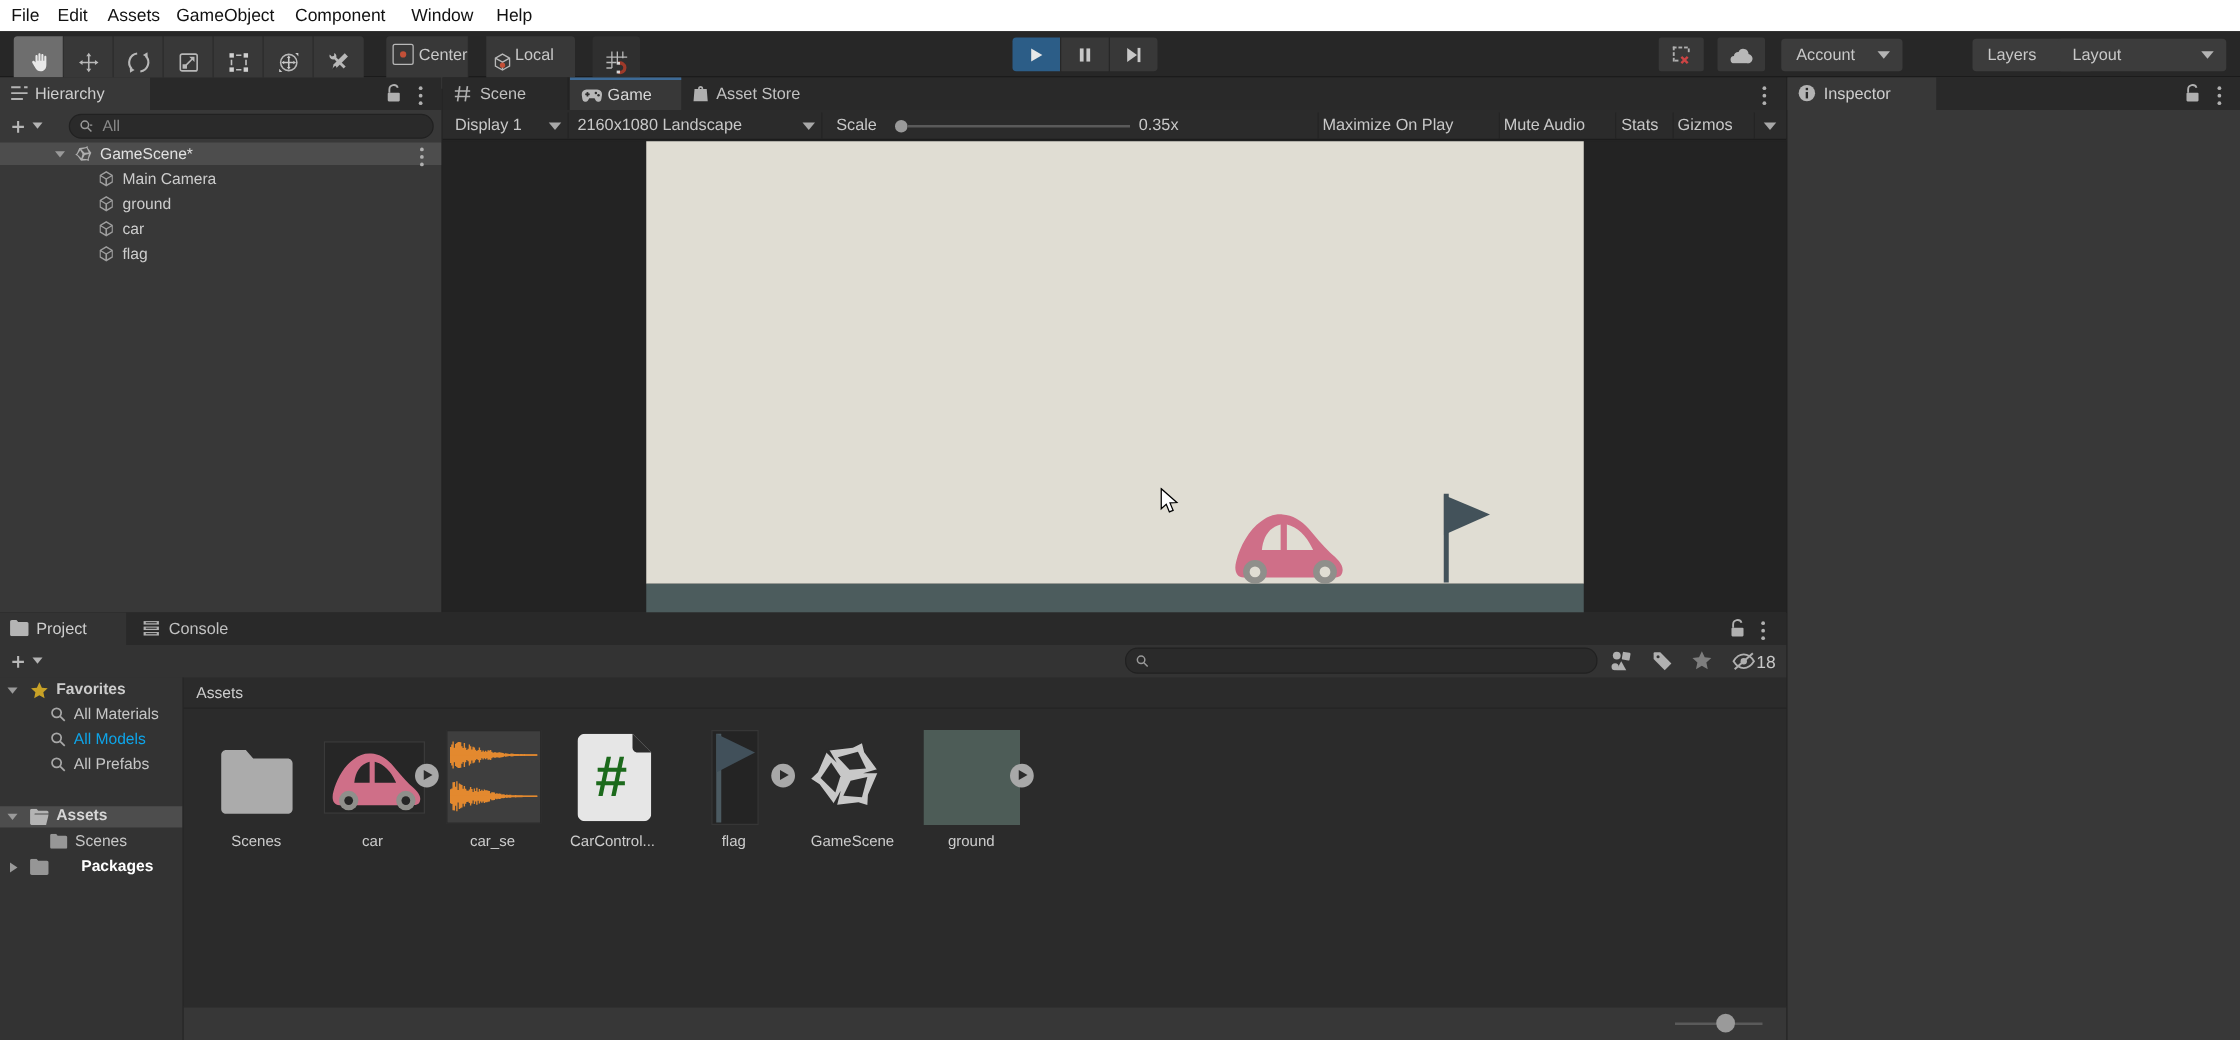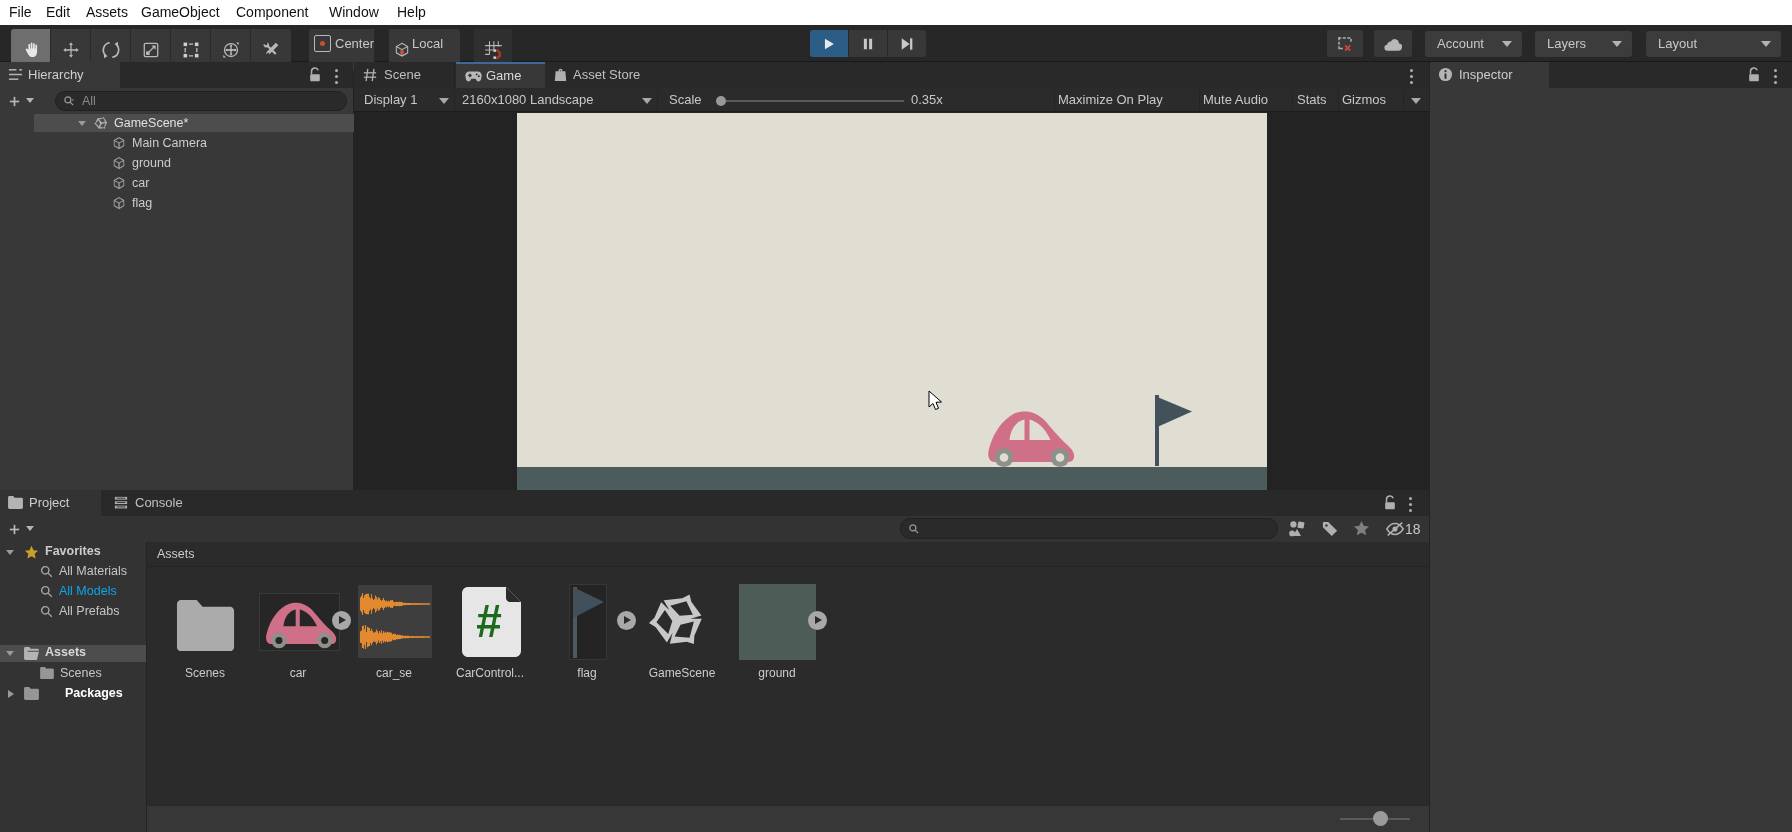--- a/index.html
+++ b/index.html
@@ -19,21 +19,21 @@
   .tgrp { border-radius:0; border-right:1px solid #2a2a2a; }
   .tbtn svg { position:absolute; left:50%; top:50%; transform:translate(-50%,-50%); }
   .dropbtn { position:absolute; top:6px; height:26px; background:#3c3c3c; border-radius:3px;
              line-height:26px; color:#c8c8c8; }
   .caret { position:absolute; width:0; height:0; border-left:5px solid transparent;
            border-right:5px solid transparent; border-top:6px solid #b4b4b4; top:10px; }
   .tab { position:absolute; top:0; height:100%; background:#383838; }
   
   #hier { left:0; top:62px; width:353px; height:428px; background:#383838; }
   #hierstrip { left:0; top:0; width:353px; height:26px; background:#292929; }
-  .hrow { position:absolute; left:0; width:353px; height:19px; line-height:19px;margin-left:34px; }
+  .hrow { position:absolute; left:0; width:353px; height:19px; line-height:19px; }
   
   #game { left:354px; top:62px; width:1075px; height:428px; background:#232323; }
   #gamestrip { left:0; top:0; width:1075px; height:26px; background:#292929; }
   #gametb { position:absolute; left:0; top:26px; width:1075px; height:24px; background:#2b2b2b;
             border-bottom:1px solid #1c1c1c; }
   
   #insp { left:1430px; top:62px; width:362px; height:770px; background:#383838; }
   #inspstrip { left:0; top:0; width:362px; height:26px; background:#292929; }
   
   #proj { left:0; top:490px; width:1429px; height:342px; background:#333333; }
@@ -208,21 +208,21 @@
     </div>
     <div class="tbtn" style="left:1374px;top:5px;width:38px;height:27px;">
       <svg width="20" height="14" viewBox="0 0 24 16">
           <path fill="#b8b8b8" d="M19 7a5 5 0 0 0-9.6-1.9A4 4 0 0 0 5 9a3.5 3.5 0 0 0 .5 7h12a4 4 0 0 0 1.5-9z"></path>
         </svg>
     </div>
     <div class="dropbtn" style="left:1425px;width:97px;">
       <span style="margin-left:12px;font-size:13px;">Account</span>
       <span class="caret" style="right:10px;"></span>
     </div>
-    <div class="dropbtn" style="left:1535px;width:97px;">
+    <div class="dropbtn" style="left:1578px;width:97px;">
       <span style="margin-left:12px;font-size:13px;">Layers</span>
       <span class="caret" style="right:10px;"></span>
     </div>
     <div class="dropbtn" style="left:1646px;width:135px;">
       <span style="margin-left:12px;font-size:13px;">Layout</span>
       <span class="caret" style="right:10px;"></span>
     </div>
   </div>
 
   <div id="hier" class="abs">

